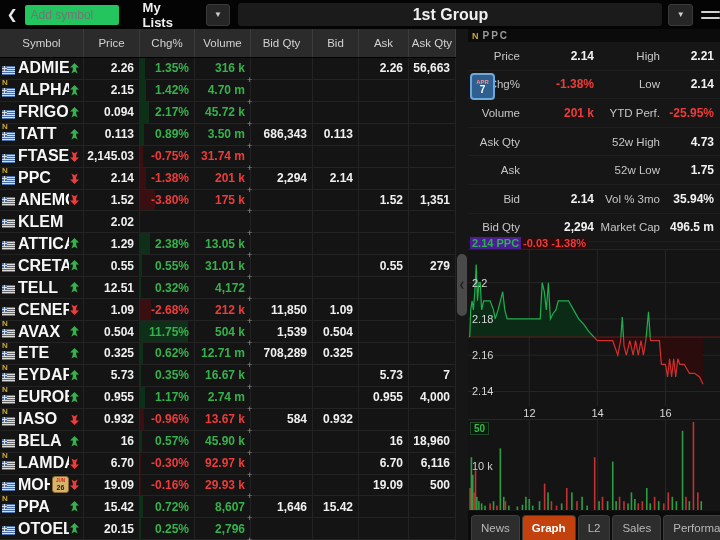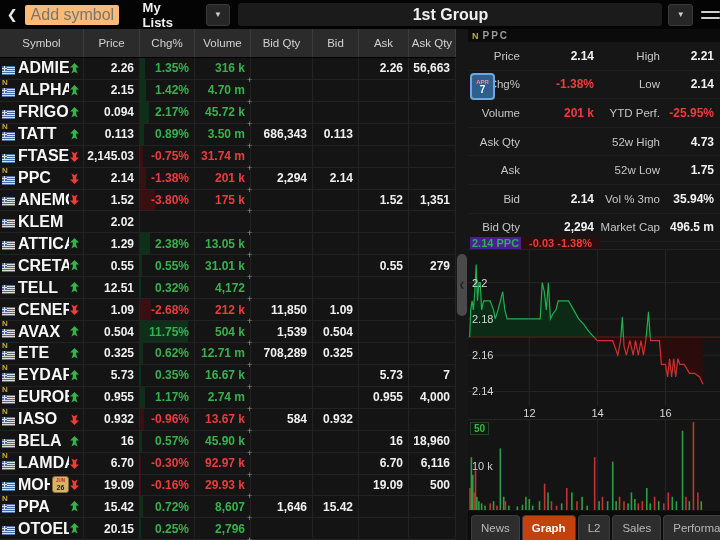--- a/index.html
+++ b/index.html
@@ -1,22 +1,22 @@
 <!DOCTYPE html>
 <html><head>
 <meta charset="utf-8">
 <style>
   html,body{margin:0;padding:0;background:#000;}
   #app{position:relative;width:720px;height:540px;background:#101010;overflow:hidden;
        font-family:"Liberation Sans","DejaVu Sans",sans-serif;-webkit-font-smoothing:antialiased;color:#eee;}
   
   #topbar{position:absolute;left:0;top:0;width:720px;height:29px;background:#040404;display:flex;align-items:center;}
   .backbtn{width:26px;text-align:center;color:#e8e8e8;font-size:13px;cursor:pointer;}
-  .addsym{width:82px;height:20px;background:#fdba74;border:none;border-radius:2px;margin-right:10px;
-          font-size:16px;color:#4a4a4a;padding:0 6px;font-family:inherit;}
+  .addsym{width:82px;height:20px;background:#22c55e;border:none;border-radius:2px;margin-right:10px;
+          font-size:12px;color:#4a4a4a;padding:0 6px;font-family:inherit;}
   .mylists{font-size:13px;font-weight:bold;color:#f0f0f0;padding:0 14px;}
   .caretbtn{width:24px;height:20px;background:#262626;border:1px solid #3a3a3a;border-radius:3px;
             color:#cfcfcf;font-size:8px;display:flex;align-items:center;justify-content:center;}
   .groupsel{flex:0 0 424px;height:23px;margin-left:8px;background:#1b1b1b;border-radius:3px;
             display:flex;align-items:center;justify-content:center;font-size:16px;font-weight:bold;color:#f0f0f0;}
   .caret2{margin-left:6px;}
   .hamburger{margin-left:8px;width:20px;height:20px;display:flex;flex-direction:column;justify-content:center;gap:4px;}
   .hamburger i{display:block;height:2px;background:#cfcfcf;border-radius:1px;}
   
   #table{position:absolute;left:0;top:29px;width:456px;height:511px;background:#141414;}
@@ -58,21 +58,21 @@
   #aprbadge .d{font-size:10px;font-weight:bold;color:#fff;}
   #detail{position:absolute;left:0;top:13px;width:252px;}
   .drow{display:grid;grid-template-columns:50px 78px 62px 58px;height:27.6px;align-items:center;
         border-bottom:1px solid #1e1e1e;padding-left:2px;}
   .dlabel{font-size:11.5px;color:#c6c6c6;text-align:right;}
   .dvalue{font-size:12px;font-weight:bold;color:#f2f2f2;text-align:right;padding-right:4px;}
   
   #quotestrip{position:absolute;left:0;top:207px;width:252px;height:13px;font-size:11px;font-weight:bold;
               display:flex;align-items:center;padding-left:2px;}
   #quotestrip .qg{color:#2fae52;background:#4c1d95;padding:0 2px;}
-  #quotestrip .qr{color:#ee3b3b;background:#2a0d0d;padding:0 8px;}
+  #quotestrip .qr{color:#ee3b3b;background:#2a0d0d;padding:0 2px;}
   #pricechart{position:absolute;left:0;top:220px;width:252px;height:170px;background:#141414;border-top:1px solid #242424;}
   #volchart{position:absolute;left:0;top:390px;width:252px;height:92px;background:#141414;border-top:1px solid #262626;}
   #volbadge{position:absolute;left:2px;top:2px;font-size:10px;font-weight:bold;color:#3cb54a;
             background:#0b1a0f;border:1px solid #1e4a28;padding:0 3px;z-index:2;}
   
   #tabs{position:absolute;left:0;top:482px;width:252px;height:29px;background:#0b0b0b;display:flex;
         align-items:flex-end;padding-left:3px;overflow:hidden;gap:2px;}
   .tab{height:24px;background:#2d2d2d;border:1px solid #3e3e3e;border-bottom:none;border-radius:4px 4px 0 0;
        color:#b8b8b8;font-size:11.5px;display:flex;align-items:center;padding:0 9px;white-space:nowrap;cursor:pointer;}
   .tab.active{background:#c2410c;color:#fff;font-weight:bold;}

